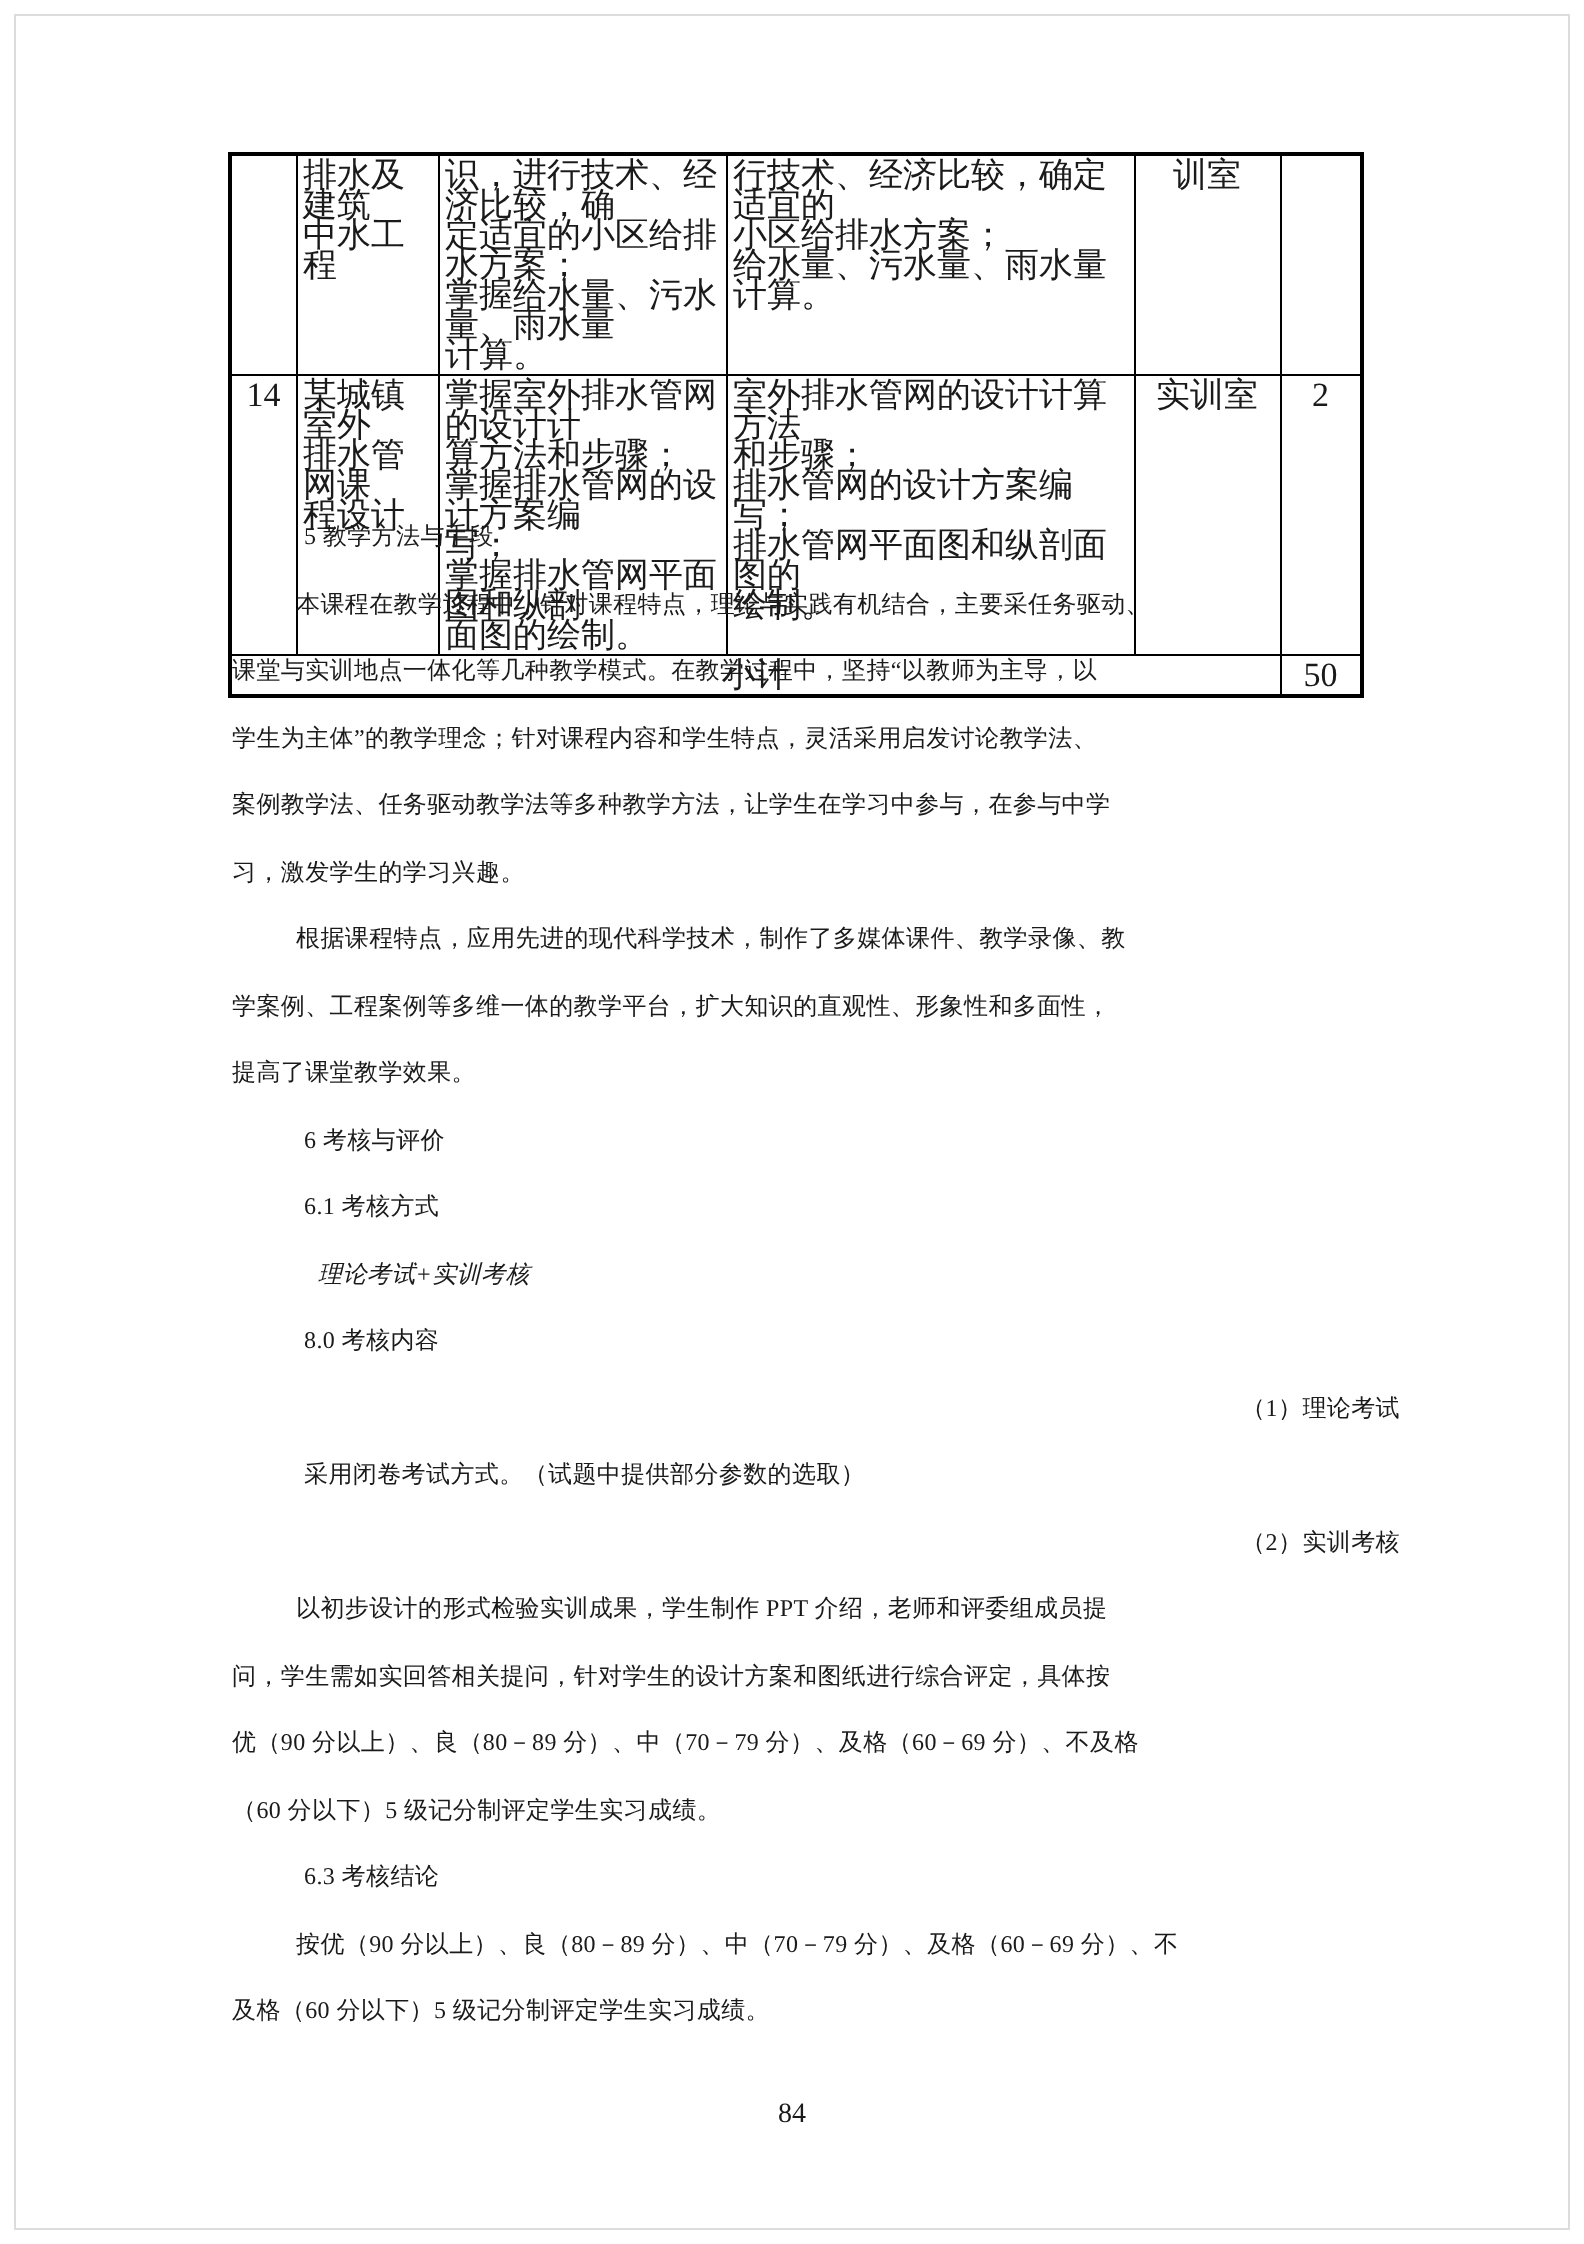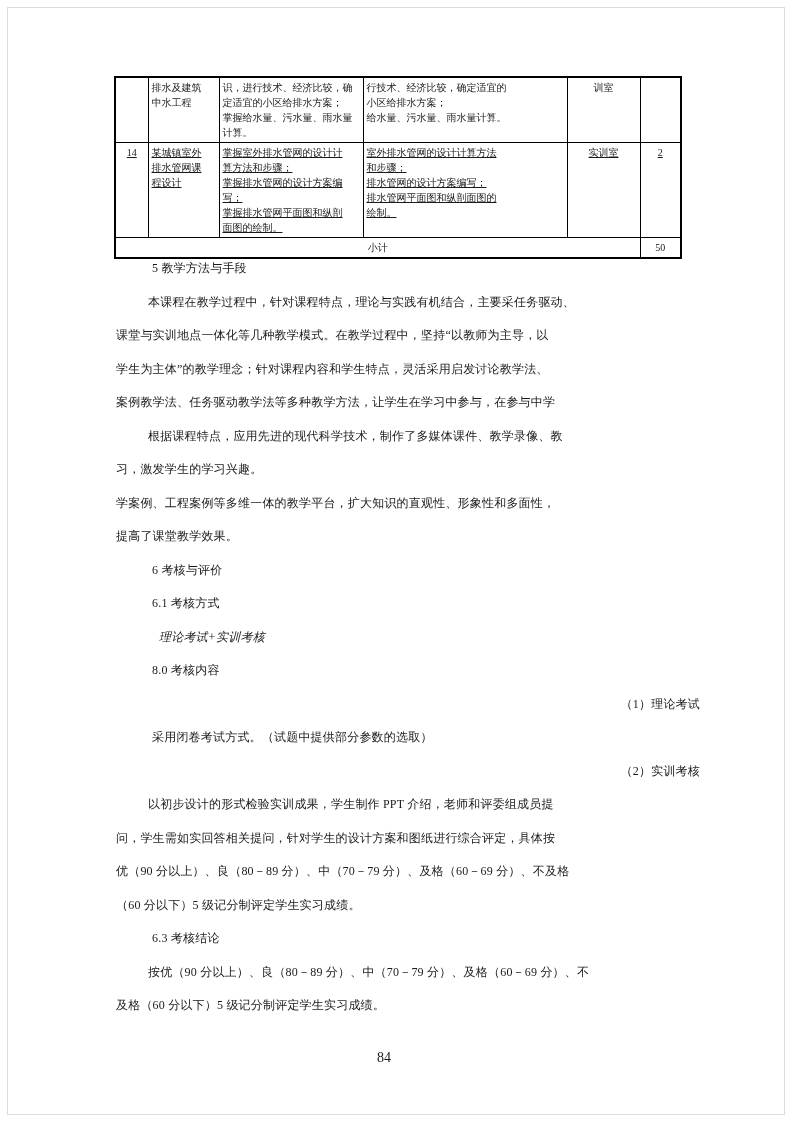--- a/index.html
+++ b/index.html
@@ -9,42 +9,42 @@
   }
   .sheet-edge{position:absolute;left:7px;top:7px;right:7px;bottom:7px;border:1px solid #dcdcdc;pointer-events:none;}
   
   table.ct{
     position:absolute;left:114px;top:76px;width:566px;
     border-collapse:collapse;table-layout:fixed;
     border:2px solid #000;
   }
   table.ct td{
     border:1px solid #000;
-    font-size:10px;line-height:15px;
+    font-size:17px;line-height:15px;
     padding:2px 3px;vertical-align:top;overflow:hidden;
   }
   td.pre{white-space:pre-line;}
   td.ctr{text-align:center;}
   td.vm{vertical-align:middle;}
   tr.r1{height:63px;}
-  tr.r2{height:93px;text-decoration:underline;}
+  tr.r2{height:93px;}
   tr.r3{height:20px;font-family:Liberation Serif, serif;}
   
   .bodytext{
     position:absolute;left:116px;top:252px;width:584px;
     font-size:12px;letter-spacing:0.2px;
   }
   .ln{height:33.5px;line-height:33.5px;white-space:nowrap;overflow:hidden;}
   .i2{padding-left:32px;}   
   .ih{padding-left:36px;}   
   .it{padding-left:43px;font-style:italic;}   
   .ip{padding-left:24px;text-align:right;}   
   
   .pagenum{
-    position:absolute;left:92px;top:1050px;width:584px;
+    position:absolute;left:104px;top:1050px;width:584px;
     text-align:center;font-size:14px;
   }
 </style>
 </head>
 <body>
 
 <div class="sheet">
   <div class="sheet-edge"></div>
 
   <table class="ct">
@@ -96,22 +96,22 @@
       </tr>
     </tbody>
   </table>
 
   <div class="bodytext">
     <div class="ln ih">5 教学方法与手段</div>
     <div class="ln i2">本课程在教学过程中，针对课程特点，理论与实践有机结合，主要采任务驱动、</div>
     <div class="ln">课堂与实训地点一体化等几种教学模式。在教学过程中，坚持“以教师为主导，以</div>
     <div class="ln">学生为主体”的教学理念；针对课程内容和学生特点，灵活采用启发讨论教学法、</div>
     <div class="ln">案例教学法、任务驱动教学法等多种教学方法，让学生在学习中参与，在参与中学</div>
+    <div class="ln">习，激发学生的学习兴趣。</div>
     <div class="ln i2">根据课程特点，应用先进的现代科学技术，制作了多媒体课件、教学录像、教</div>
-    <div class="ln">习，激发学生的学习兴趣。</div>
     <div class="ln">学案例、工程案例等多维一体的教学平台，扩大知识的直观性、形象性和多面性，</div>
     <div class="ln">提高了课堂教学效果。</div>
     <div class="ln ih">6 考核与评价</div>
     <div class="ln ih">6.1 考核方式</div>
     <div class="ln it">理论考试+实训考核</div>
     <div class="ln ih">8.0 考核内容</div>
     <div class="ln ip">（1）理论考试</div>
     <div class="ln ih">采用闭卷考试方式。（试题中提供部分参数的选取）</div>
     <div class="ln ip">（2）实训考核</div>
     <div class="ln i2">以初步设计的形式检验实训成果，学生制作 PPT 介绍，老师和评委组成员提</div>

